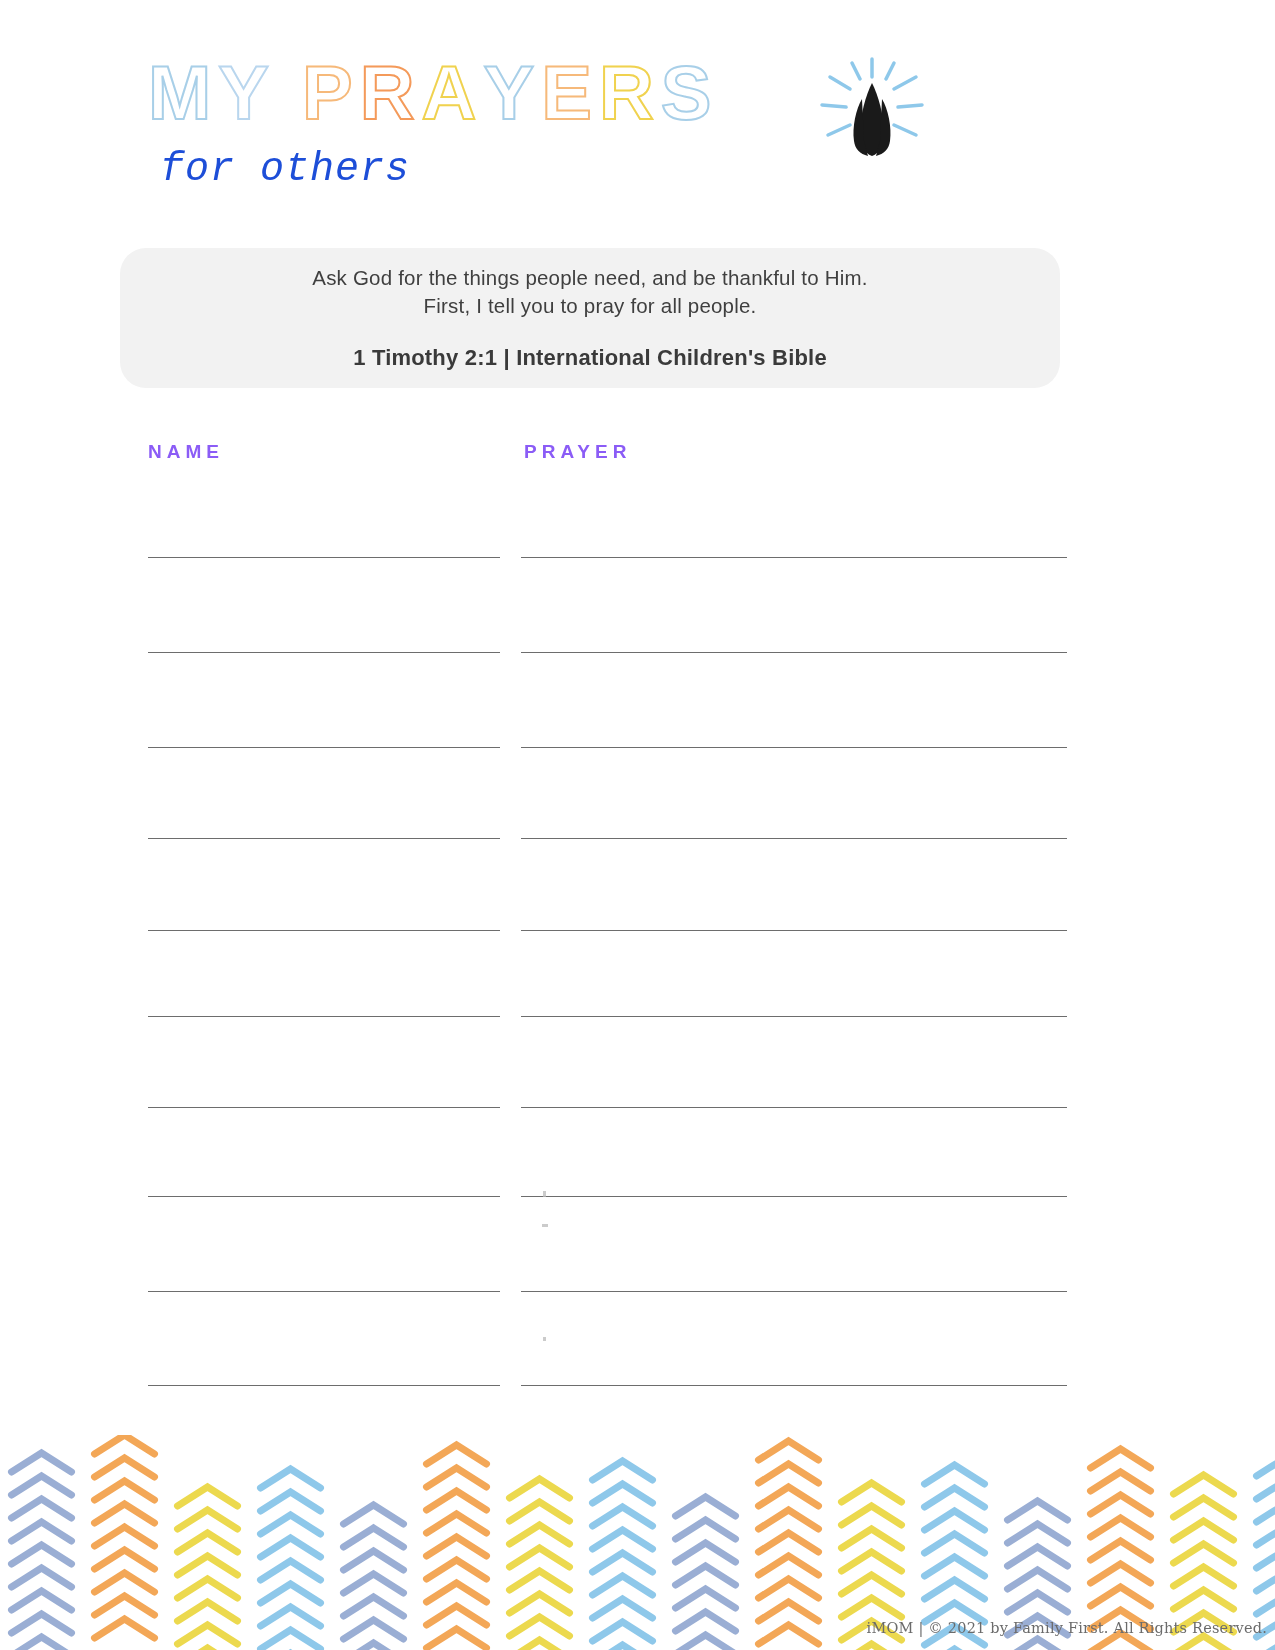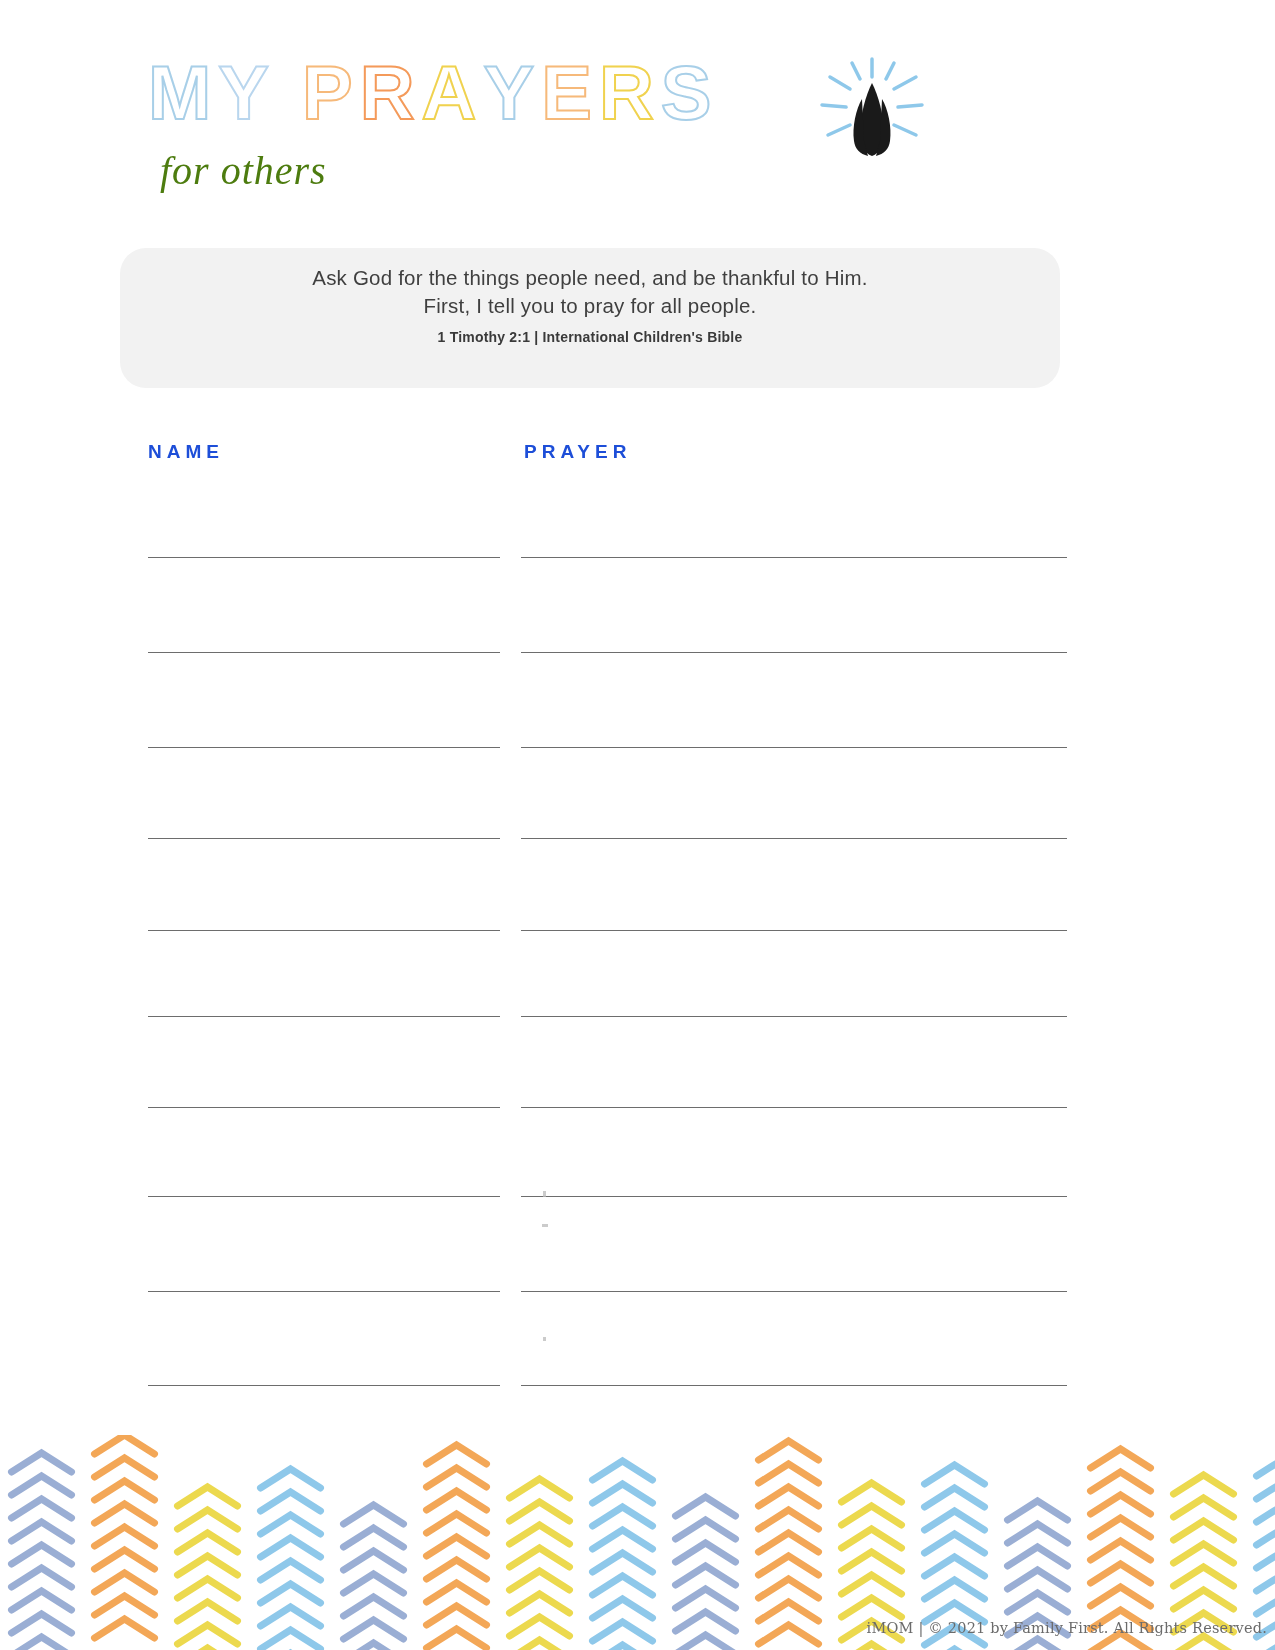--- a/index.html
+++ b/index.html
@@ -36,24 +36,24 @@
   }
   .title-main .ltr {
     color: transparent;
     -webkit-text-stroke: 2px #000;
   }
   .title-main .sp { width: 26px; display: inline-block; }
   .title-sub {
     position: absolute;
     left: 12px;
     top: 92px;
-    font-family: Liberation Serif, serif;
+    font-family: Liberation Mono, monospace;
     font-style: italic;
     font-size: 40px;
-    color: #4d7c0f;
+    color: #1d4ed8;
     letter-spacing: 1px;
   }
   .pray-icon {
     position: absolute;
     left: 650px;
     top: 0px;
     width: 150px;
     height: 120px;
   }
 
@@ -70,34 +70,34 @@
     padding-top: 16px;
     box-sizing: border-box;
   }
   .verse-line {
     font-size: 20.5px;
     color: #3f3f3f;
     line-height: 1.35;
     letter-spacing: 0.2px;
   }
   .verse-ref {
-    margin-top: 10px;
-    font-size: 14px;
+    margin-top: 26px;
+    font-size: 22px;
     font-weight: 700;
     color: #3a3a3a;
     letter-spacing: 0.2px;
   }
 
   
   .col-head {
     position: absolute;
     font-size: 19px;
     font-weight: 700;
     letter-spacing: 5px;
-    color: #1d4ed8;
+    color: #8b5cf6;
   }
   .col-head.name { left: 148px; top: 441px; }
   .col-head.prayer { left: 524px; top: 441px; }
 
   
   .line {
     position: absolute;
     height: 1px;
     background: #6d6d6d;
   }

